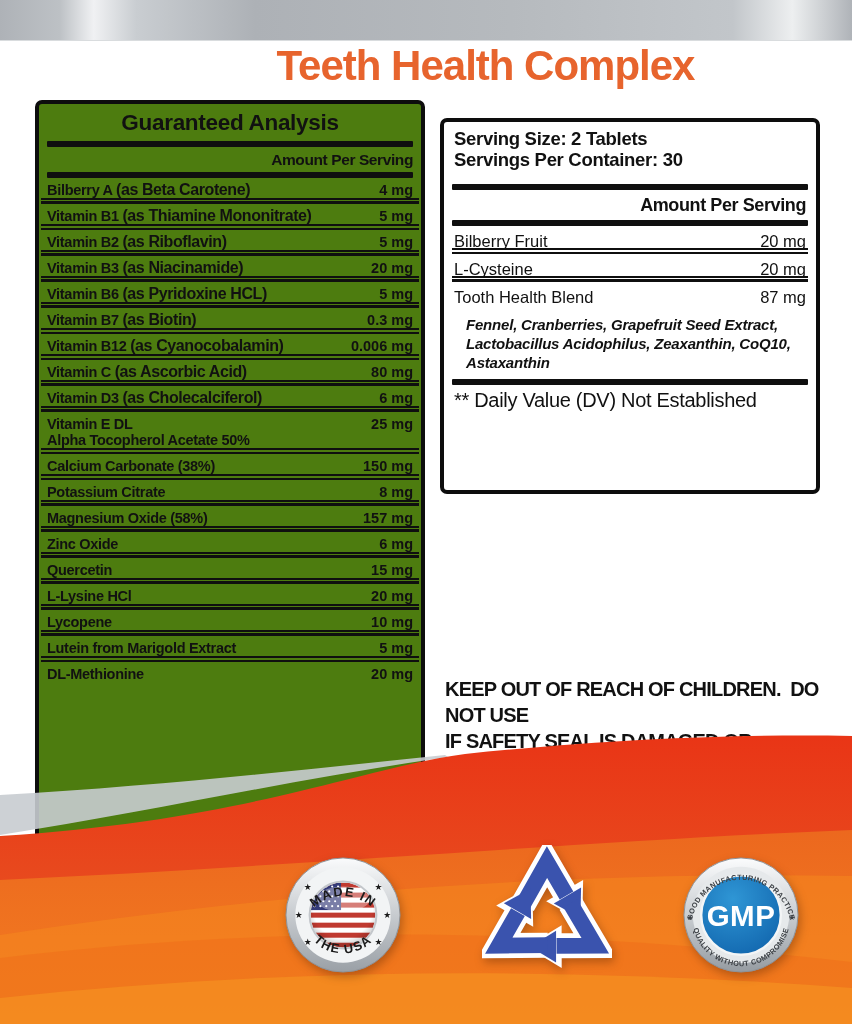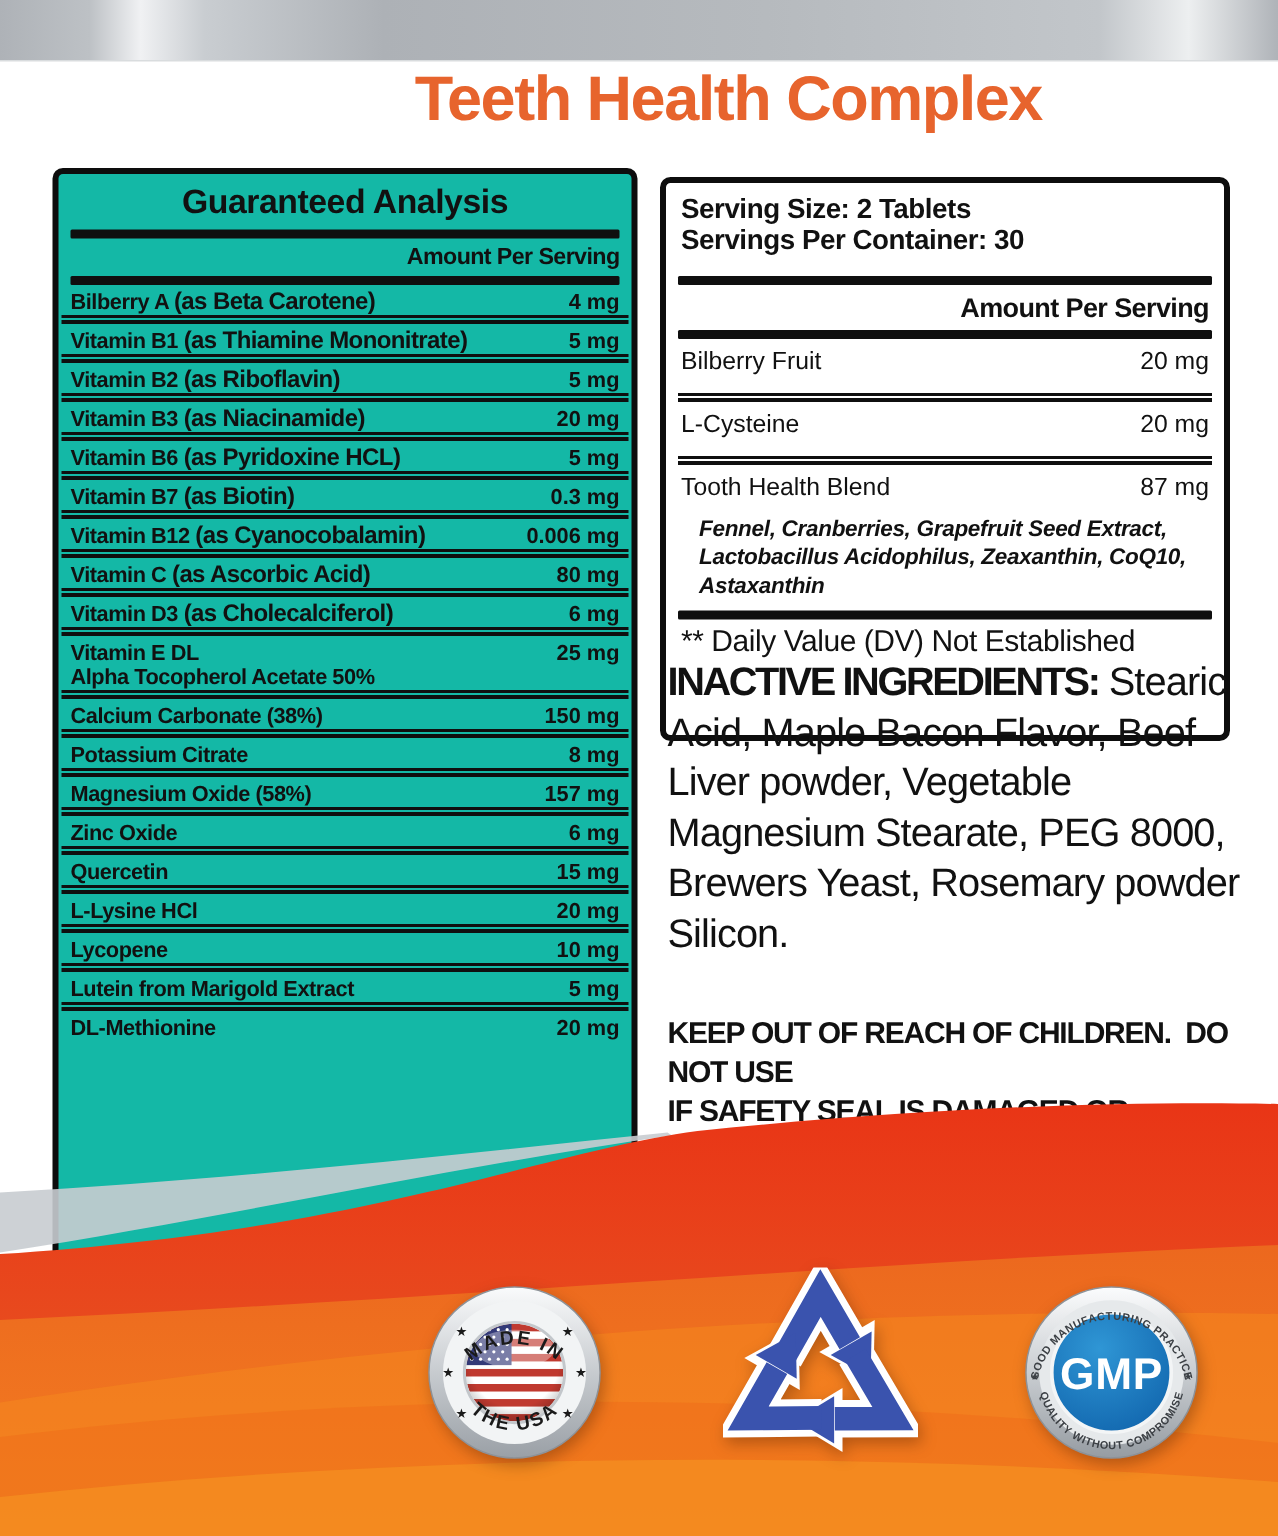--- a/index.html
+++ b/index.html
@@ -19,23 +19,23 @@
 
   
   .title {
     position:absolute; top:42px; left:0; width:803px; box-sizing:border-box;
     padding-left:168px; text-align:center;
     font-size:42px; font-weight:bold; letter-spacing:-1px; color:#e7642d;
   }
 
   
   .ga-box {
-    position:absolute; left:35px; top:112px; width:390px; height:793px;
+    position:absolute; left:35px; top:100px; width:390px; height:793px;
     box-sizing:border-box; border:4px solid #0d0d0d; border-radius:7px;
-    background:#14b8a6; overflow:hidden;
+    background:#4d7c0f; overflow:hidden;
   }
   .ga-title { text-align:center; font-weight:bold; font-size:22.5px; padding:6px 0 5px; letter-spacing:-0.3px; }
   .bar { height:6px; background:#0f0f0f; margin:0 8px; border-radius:1px; }
   .ga-colhead { text-align:right; font-weight:bold; font-size:15.5px; letter-spacing:-0.4px; padding:4px 8px 3px; }
   .ga-rows { margin:0 2px; }
   .ga-row { display:flex; justify-content:space-between; align-items:flex-start; padding:4px 6px 2px; position:relative; }
   .ga-row + .ga-row { margin-top:4px;gap:34px; }
   .ga-row + .ga-row::before {
     content:""; position:absolute; top:-6px; left:0; right:0; height:6px;
     background:linear-gradient(to bottom,#0f0f0f 0,#0f0f0f 2px,transparent 2px,transparent 3.5px,#0f0f0f 3.5px,#0f0f0f 5.5px);
@@ -49,21 +49,21 @@
     position:absolute; left:440px; top:118px; width:380px; height:376px;
     box-sizing:border-box; border:4px solid #0d0d0d; border-radius:7px;
     background:#fff; padding:6px 8px 0; overflow:hidden;
   }
   .sf-serving { font-size:18.5px; font-weight:bold; line-height:21px; letter-spacing:-0.3px; padding-left:2px; }
   .sf-bar1 { margin:14px 0 0; height:6px; background:#0f0f0f; border-radius:1px; }
   .sf-colhead { text-align:right; font-weight:bold; font-size:18px; letter-spacing:-0.4px; padding:5px 2px 4px; }
   .sf-bar2 { height:6px; background:#0f0f0f; border-radius:1px; }
   .sf-rows { }
   .sf-row { display:flex; justify-content:space-between; padding:6px 2px 3px; position:relative; font-size:16.5px; }
-  .sf-row + .sf-row { margin-top:14px;text-align:center; }
+  .sf-row + .sf-row { margin-top:0;text-align:center; }
   .sf-row + .sf-row::before {
     content:""; position:absolute; top:-6px; left:0; right:0; height:6px;
     background:linear-gradient(to bottom,#0f0f0f 0,#0f0f0f 2px,transparent 2px,transparent 3.5px,#0f0f0f 3.5px,#0f0f0f 5.5px);
   }
   .sf-note { font-style:italic; font-weight:600; font-size:15px; line-height:19px; letter-spacing:-0.2px; margin:5px 2px 7px 14px; }
   .sf-foot { font-weight:normal; font-size:20px; letter-spacing:-0.3px; padding:4px 2px 6px; }
 
   
   .inactive {
     position:absolute; left:445px; top:438px; width:400px;
@@ -221,21 +221,20 @@
         <div class="sf-row">
           <div>Tooth Health Blend</div>
           <div>87 mg</div>
         </div>
       </div>
     <div class="sf-note">Fennel, Cranberries, Grapefruit Seed Extract, Lactobacillus Acidophilus, Zeaxanthin, CoQ10, Astaxanthin</div>
     <div class="sf-bar2"></div>
     <div class="sf-foot">** Daily Value (DV) Not Established</div>
   </div>
 
-  <div class="inactive"><span class="inactive-head">INACTIVE INGREDIENTS:</span><span> Stearic Acid, Maple Bacon Flavor, Beef Liver powder, Vegetable Magnesium Stearate, PEG 8000, Brewers Yeast, Rosemary powder Silicon.</span></div>
 
   <div class="warning">KEEP OUT OF REACH OF CHILDREN.  DO NOT USE
 IF SAFETY SEAL IS DAMAGED OR MISSING.STORE
 IN A COOL, DRY PLACE.</div>
 
   <svg class="wave" viewBox="0 0 852 294" xmlns="http://www.w3.org/2000/svg">
     <defs>
       <linearGradient id="ogBase" x1="0" y1="0" x2="0" y2="1">
         <stop offset="0%" stop-color="#ec681e"></stop>
         <stop offset="55%" stop-color="#f07420"></stop>

